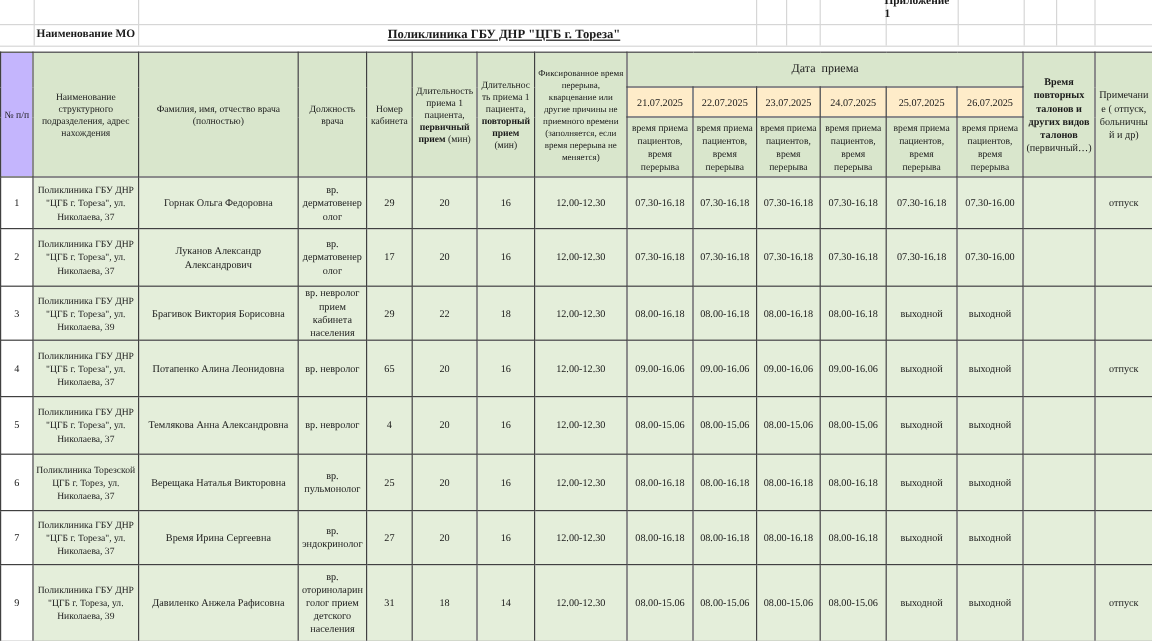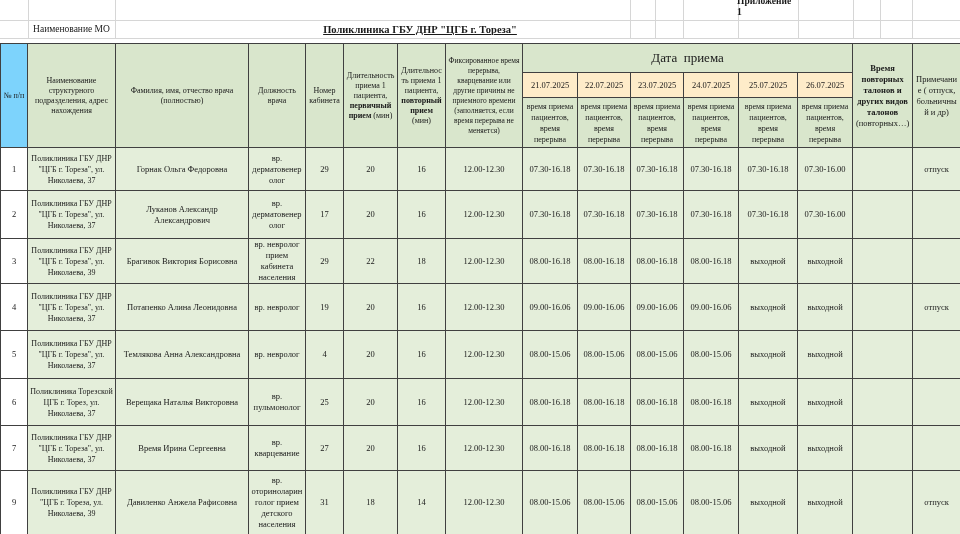--- a/index.html
+++ b/index.html
@@ -7,39 +7,39 @@
   }
   *{box-sizing:border-box; margin:0; padding:0;}
   body{font-family:"Liberation Serif","DejaVu Serif",serif; color:var(--ink); background:#fff;}
   .screen{position:relative; width:960px; height:534px; background:#fff; overflow:hidden;}
 
   
   .topband{position:absolute; left:0; top:0; width:828px; height:43px; background:#fff;}
   .vgrid{position:absolute; top:0; width:1px; height:38px; background:var(--grid);}
   .hgrid{position:absolute; left:0; width:960px; height:1px; background:var(--grid);}
   .appendix{position:absolute; left:737px; top:-4px; width:90px; font-weight:bold; font-size:9.5px; line-height:11px; text-align:left;}
-  .mo-label{position:absolute; left:24px; top:20px; width:95px; height:19px; line-height:19px; text-align:center; font-weight:normal; font-size:9.5px;}
+  .mo-label{position:absolute; left:24px; top:20px; width:95px; height:19px; line-height:19px; text-align:center; font-weight:bold; font-size:9.5px;}
   .sheet-title{position:absolute; left:150px; top:20px; width:540px; height:19px; line-height:19px; text-align:center; font-weight:bold; font-size:10.5px; text-decoration:underline;}
 
   
   table.sched{position:absolute; left:0; top:43px; width:960px; table-layout:fixed; border-collapse:collapse;}
   table.sched th, table.sched td{
     border:1px solid var(--bd);
     text-align:center; vertical-align:middle;
     overflow:hidden; word-wrap:break-word;
     padding:0 2px;
   }
   thead th{background:var(--hdr); font-weight:normal; font-size:8px; line-height:10px;}
   thead tr:nth-child(1){height:29px;}
   thead tr:nth-child(2){height:25px;}
   thead tr:nth-child(3){height:50px;}
-  th.num-h{background:#7dd3fc;}
+  th.num-h{background:#c4b5fd;}
   th.date-h{background:var(--tan); font-size:8.5px;}
   th.sub-h{font-size:8px; line-height:11px;font-family:Liberation Serif, serif;}
-  th.group-h{font-size:13px; white-space:pre;}
+  th.group-h{font-size:10px; white-space:pre;}
   th.break-h{font-size:7.5px; line-height:10px;}
   th.break-h .it{}
   th.tickets-h{font-size:8.5px; line-height:11px;}
   th.tickets-h .b{font-weight:bold;}
   th.note-h{font-size:8.5px; line-height:11px;}
   .bld{font-weight:bold;}
 
   tbody td{background:var(--cell); font-size:8.5px; line-height:11px;}
   tbody td.c-num{background:#fff;}
   tbody td.c-dept{font-size:8px; line-height:11px;}
@@ -100,21 +100,21 @@
       <tr>
         <th class="num-h" rowspan="3">№ п/п</th>
         <th rowspan="3">Наименование структурного подразделения, адрес нахождения</th>
         <th rowspan="3">Фамилия, имя, отчество врача (полностью)</th>
         <th rowspan="3">Должность врача</th>
         <th rowspan="3">Номер кабинета</th>
         <th rowspan="3"><span>Длительность приема 1 пациента, </span><span class="bld">первичный прием</span><span> (мин)</span></th>
         <th rowspan="3"><span>Длительность приема 1 пациента, </span><span class="bld">повторный прием</span><span> (мин)</span></th>
         <th class="break-h" rowspan="3"><span>Фиксированное время перерыва, кварцевание или другие причины не приемного времени </span><span class="it">(заполняется, если время перерыва не меняется)</span></th>
         <th class="group-h" colspan="6">Дата  приема</th>
-        <th class="tickets-h" rowspan="3"><span class="b">Время повторных талонов и других видов талонов </span><span>(повторных…)</span></th>
+        <th class="tickets-h" rowspan="3"><span class="b">Время повторных талонов и других видов талонов </span><span>(первичный…)</span></th>
         <th class="note-h" rowspan="3">Примечание ( отпуск, больничный и др)</th>
       </tr>
       <tr>
         <th class="date-h">21.07.2025</th>
         <th class="date-h">22.07.2025</th>
         <th class="date-h">23.07.2025</th>
         <th class="date-h">24.07.2025</th>
         <th class="date-h">25.07.2025</th>
         <th class="date-h">26.07.2025</th>
       </tr>
@@ -180,21 +180,21 @@
           <td>выходной</td>
           <td>выходной</td>
           <td></td>
           <td></td>
         </tr>
         <tr>
           <td class="c-num">4</td>
           <td class="c-dept">Поликлиника ГБУ ДНР "ЦГБ г. Тореза", ул. Николаева, 37</td>
           <td>Потапенко Алина Леонидовна</td>
           <td class="c-pos">вр. невролог</td>
-          <td>19</td>
+          <td>65</td>
           <td>20</td>
           <td>16</td>
           <td>12.00-12.30</td>
           <td>09.00-16.06</td>
           <td>09.00-16.06</td>
           <td>09.00-16.06</td>
           <td>09.00-16.06</td>
           <td>выходной</td>
           <td>выходной</td>
           <td></td>
@@ -233,21 +233,21 @@
           <td>08.00-16.18</td>
           <td>выходной</td>
           <td>выходной</td>
           <td></td>
           <td></td>
         </tr>
         <tr>
           <td class="c-num">7</td>
           <td class="c-dept">Поликлиника ГБУ ДНР "ЦГБ г. Тореза", ул. Николаева, 37</td>
           <td>Время Ирина Сергеевна</td>
-          <td class="c-pos">вр. кварцевание</td>
+          <td class="c-pos">вр. эндокринолог</td>
           <td>27</td>
           <td>20</td>
           <td>16</td>
           <td>12.00-12.30</td>
           <td>08.00-16.18</td>
           <td>08.00-16.18</td>
           <td>08.00-16.18</td>
           <td>08.00-16.18</td>
           <td>выходной</td>
           <td>выходной</td>

